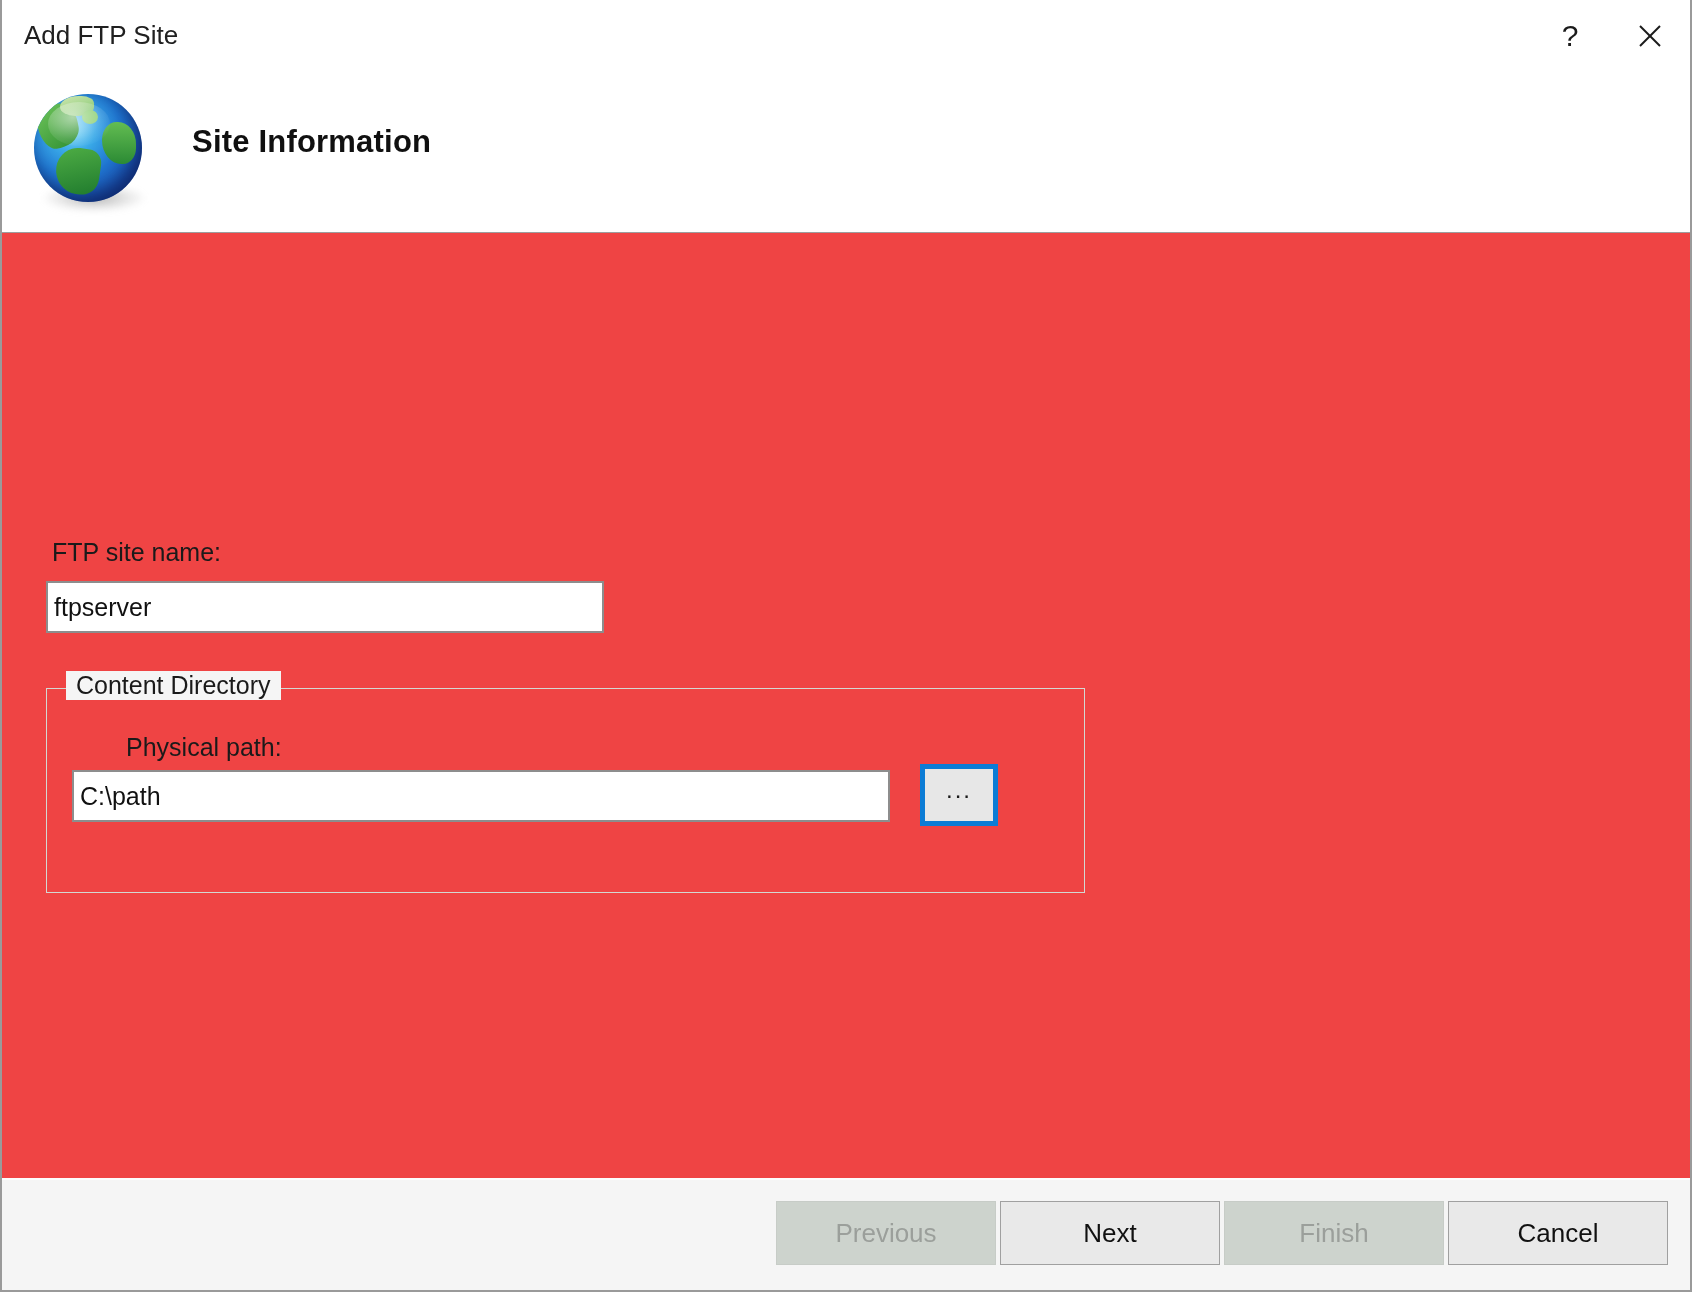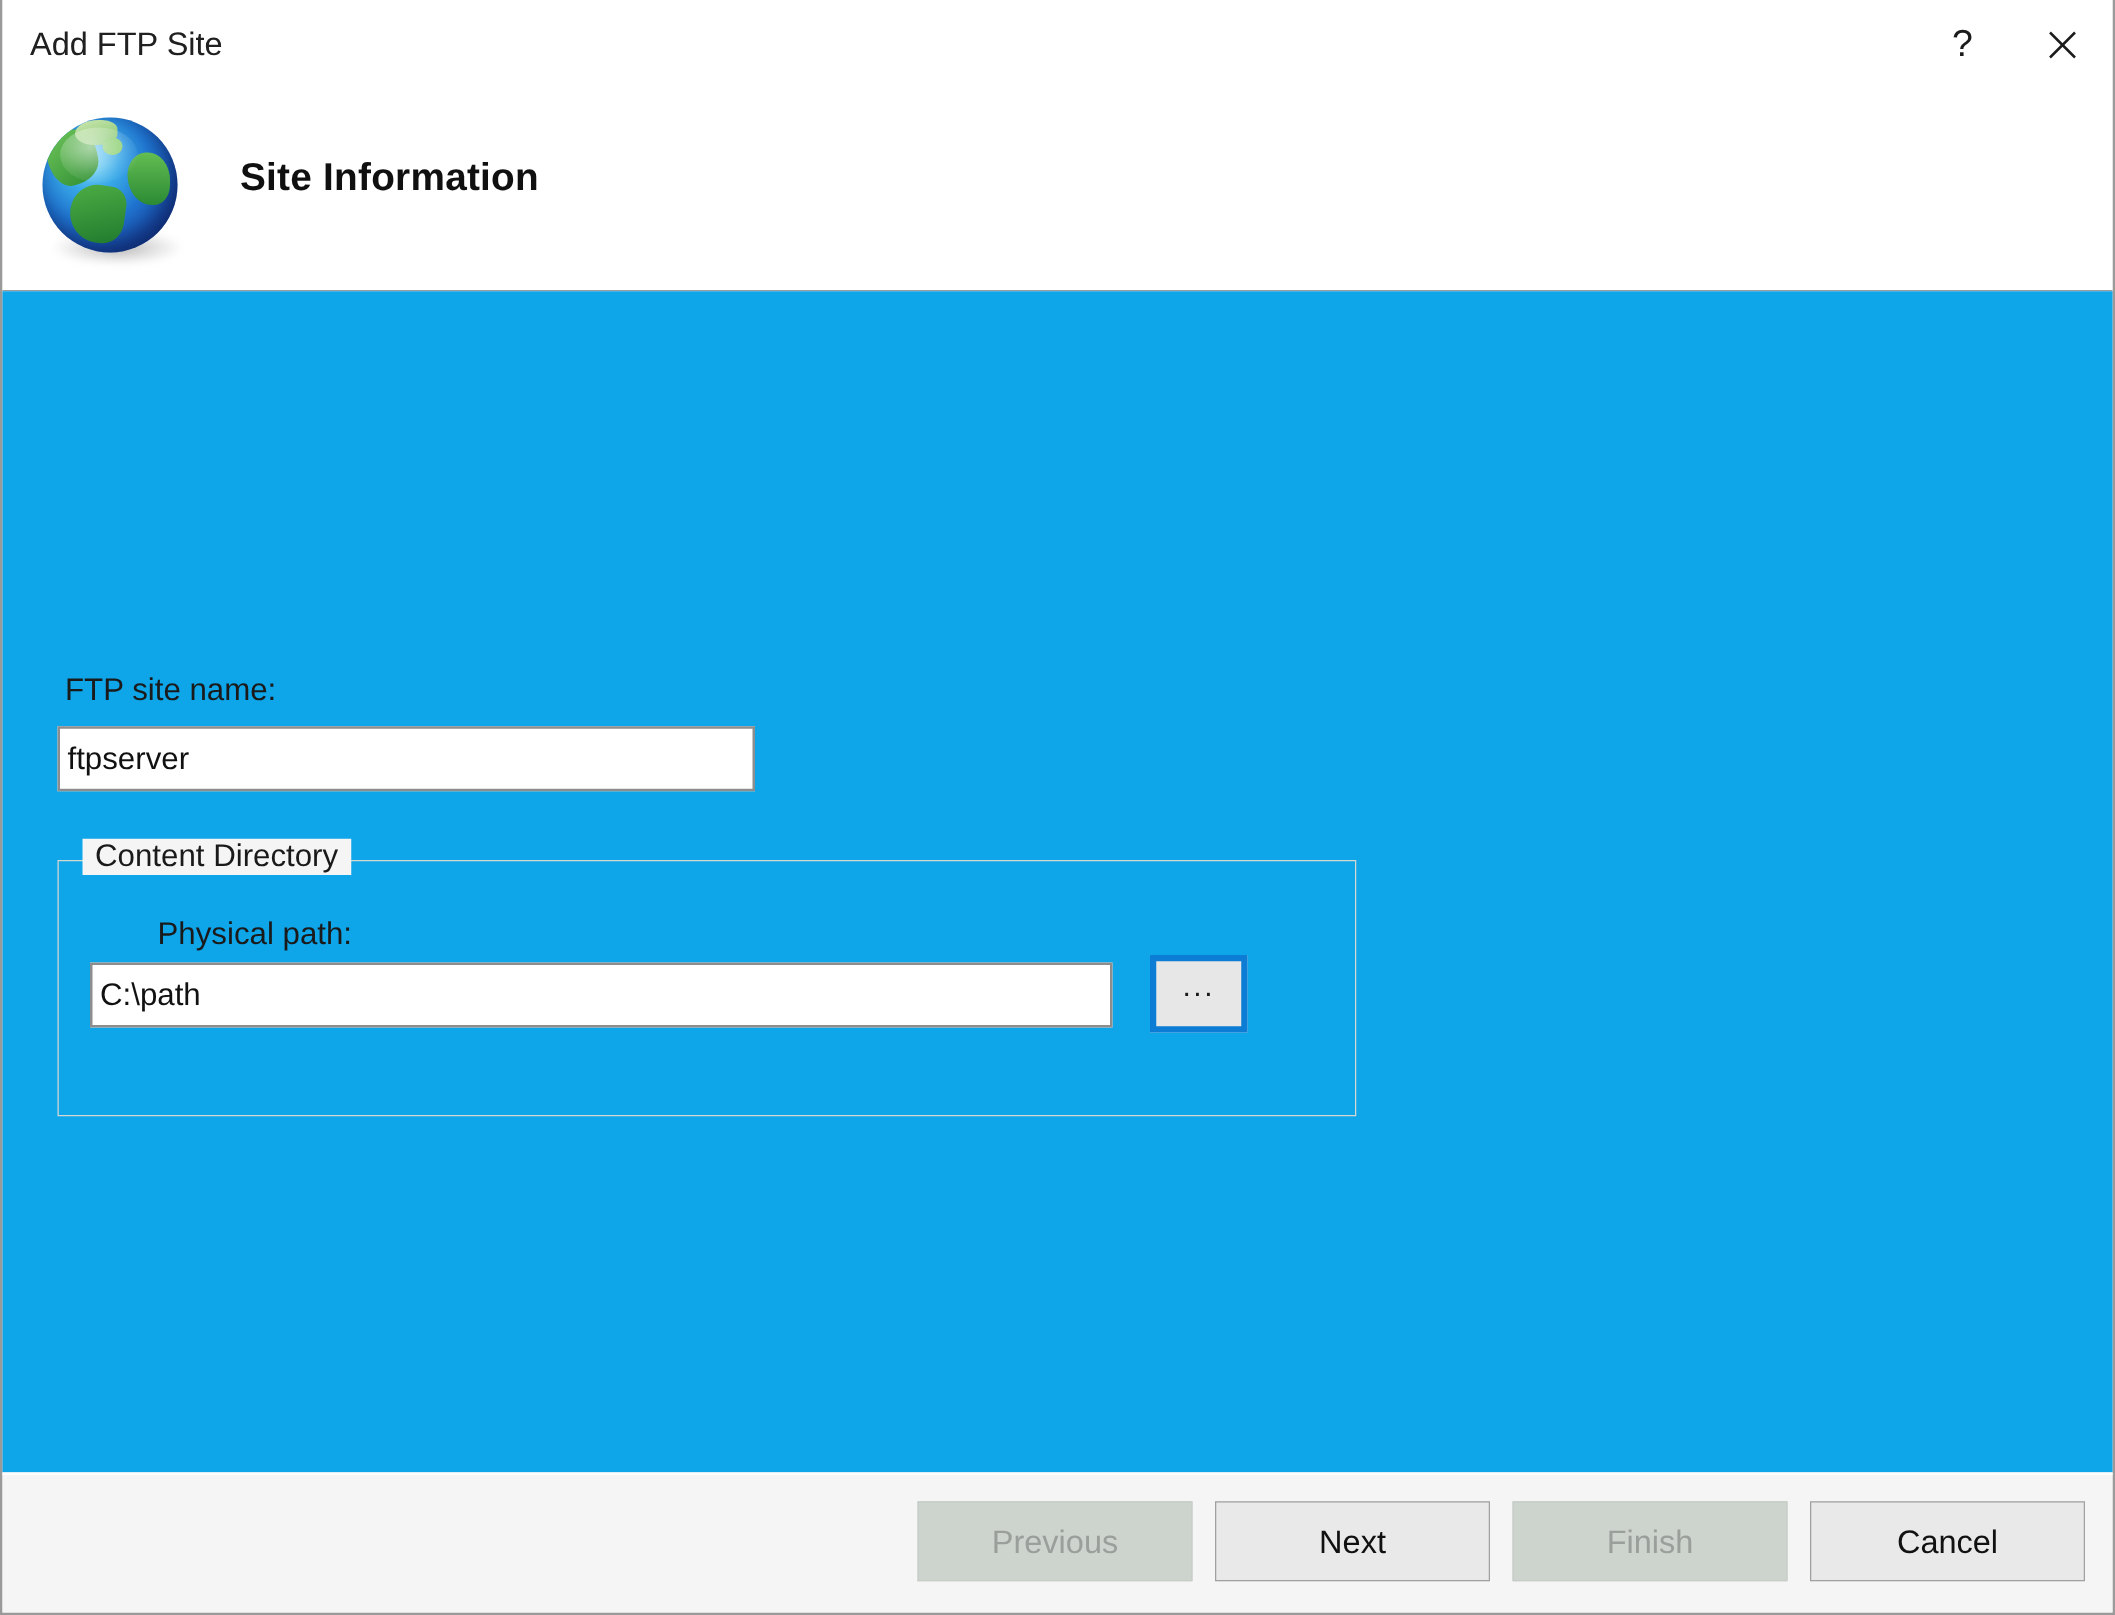--- a/index.html
+++ b/index.html
@@ -131,21 +131,21 @@
     font-size: 31px;
     font-weight: bold;
     color: #101010;
     letter-spacing: 0.2px;
   }
 
   
   .body {
     position: relative;
     flex: 1 1 auto;
-    background: #0ea5e9;
+    background: #ef4444;
   }
 
   .field-label {
     position: absolute;
     font-size: 25px;
     color: #1a1a1a;
   }
   .lbl-sitename { left: 50px; top: 305px; }
 
   .textinput {
@@ -218,21 +218,21 @@
     height: 110px;
     flex: 0 0 auto;
     background: #f5f5f5;
     border-top: 2px solid #fdfdfd;
   }
   .footer-buttons {
     position: absolute;
     right: 22px;
     top: 21px;
     display: flex;
-    gap: 18px;
+    gap: 4px;
   }
   .btn {
     width: 220px;
     height: 64px;
     box-sizing: border-box;
     font-family: "Liberation Sans", sans-serif;
     font-size: 26px;
     display: flex;
     align-items: center;
     justify-content: center;

